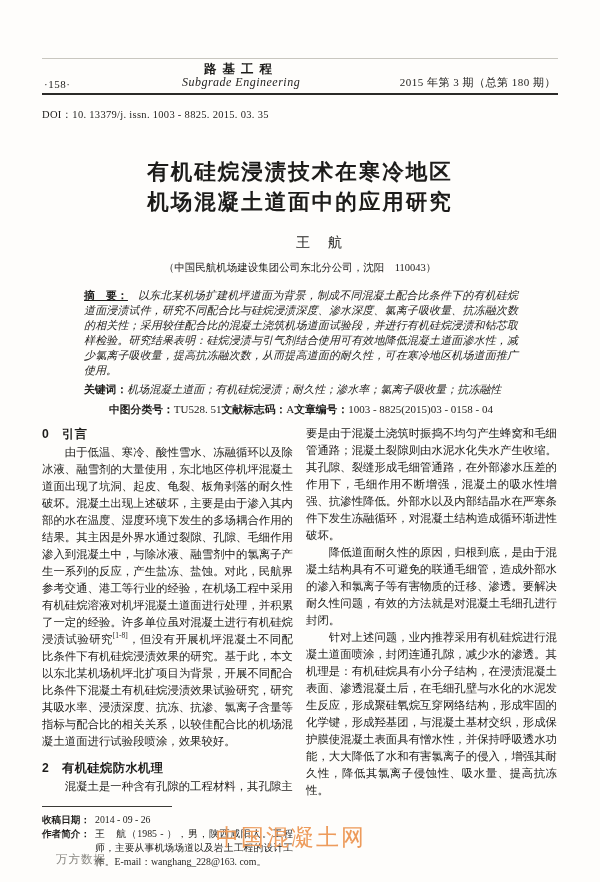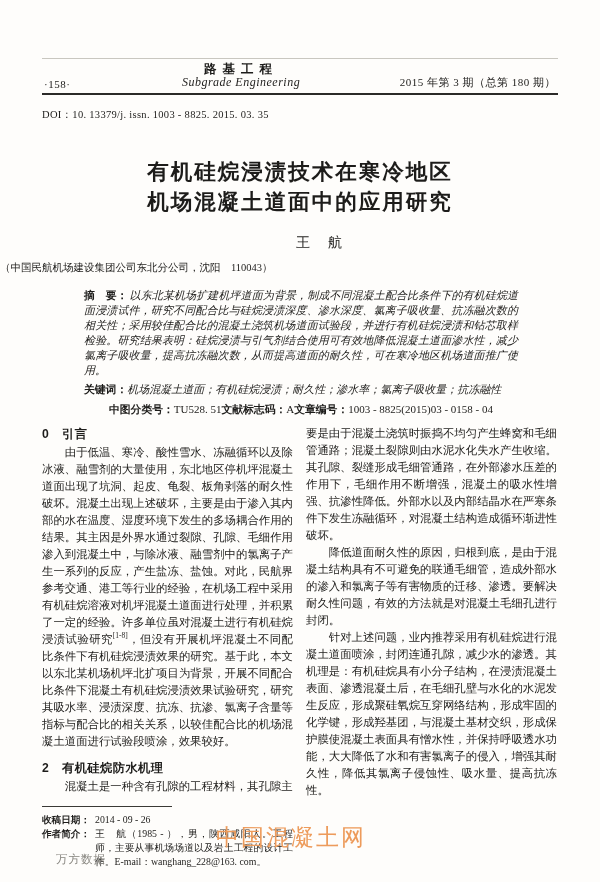--- a/index.html
+++ b/index.html
@@ -16,28 +16,28 @@
   .pageno,.issue{font-size:11px;letter-spacing:.5px;white-space:nowrap;}
   .journal{text-align:center;line-height:1.15;transform:translateX(6px);}
   .journal-cn{font-size:12.5px;font-weight:bold;letter-spacing:6px;}
   .journal-en{font-size:12px;letter-spacing:.5px;font-style:italic;}
 
   .doi{margin:13px 42px 0;font-size:10.5px;letter-spacing:.3px;}
 
   
   .title{margin-top:35px;text-align:center;font-size:21.5px;font-weight:bold;line-height:30px;letter-spacing:2px;}
   .author{margin-top:17px;text-align:center;font-size:14px;letter-spacing:2px;padding-left:40px;}
-  .affiliation{margin-top:9px;text-align:left;font-size:10.5px;}
+  .affiliation{margin-top:9px;text-align:center;font-size:10.5px;}
 
   
   .meta{margin:13px 82px 0 84px;}
   .meta p{margin:0;font-size:11px;line-height:15px;text-align:justify;}
   .kai{font-style:italic;}
   .lbl{font-style:normal;font-weight:bold;font-family:"Liberation Sans","DejaVu Sans",sans-serif;font-size:10.8px;}
-  .abstract .lbl{margin-right:2px;}
+  .abstract .lbl{margin-right:10px;text-decoration:underline;}
   .keywords{margin-top:4px !important;}
   .classline{margin-top:5px !important;display:flex;justify-content:center;font-style:normal;}
   .classline .seg{white-space:nowrap;}
 
   
   .columns{display:flex;gap:13px;margin:8px 42px 0;}
   .col{width:251px;}
   .col h3{
     margin:0;padding:1px 0 2px;font-size:12.2px;line-height:16px;font-weight:bold;
     font-family:"Liberation Sans","DejaVu Sans",sans-serif;letter-spacing:.5px;

